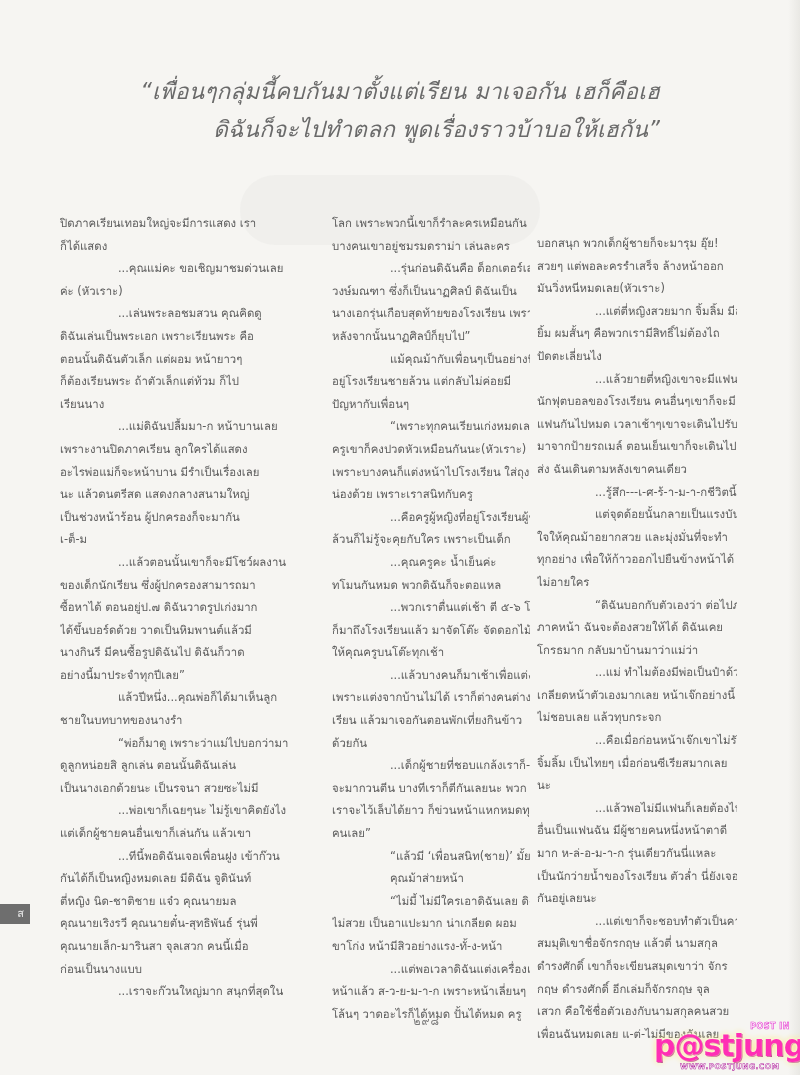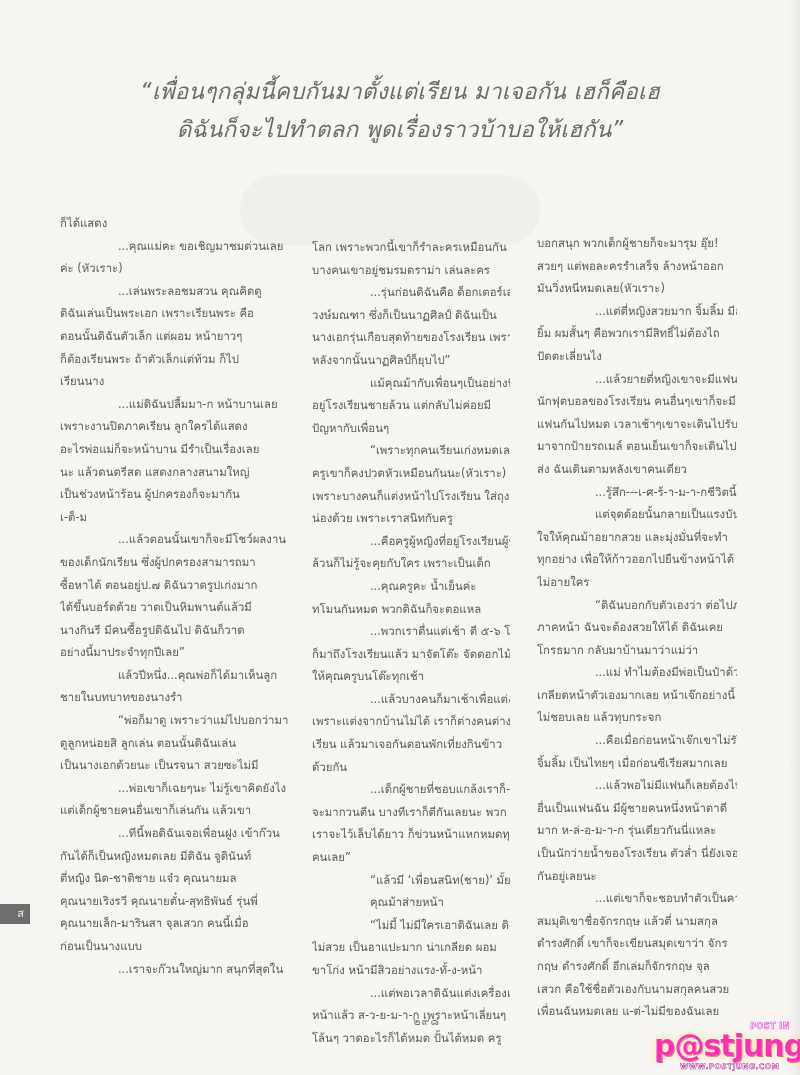--- a/index.html
+++ b/index.html
@@ -12,28 +12,28 @@
   .page-edge {
     position:absolute; right:0; top:0; width:12px; height:1075px;
     background:linear-gradient(to right, #f6f5f2, #e9e8e4);
   }
   .pull-quote {
     position:absolute; left:140px; top:72px; width:520px;
     text-align:center; font-style:italic;
     font-family:"DejaVu Sans", sans-serif;
     font-size:22.5px; line-height:38px; color:#6a6a6a; letter-spacing:0.2px;
   }
-  .pull-quote div { white-space:nowrap; }
+  .pull-quote div { white-space:nowrap;text-align:right; }
   .col {
     position:absolute; top:237px;
     font-size:11.4px; line-height:22.6px; color:#5c5c5c;
     text-align:justify;
   }
   .col-1 { left:60px; width:235px; }
-  .col-2 { left:312px; width:198px;margin-top:24px; }
+  .col-2 { left:332px; width:198px; }
   .col-3 { left:537px; width:200px;margin-top:20px; }
   .col-2, .col-3 { top:212px; }
   .col-1 { top:237px; }
   .line { white-space:nowrap; overflow:hidden; }
   .ind { padding-left:58px; }
   .section-tab {
     position:absolute; left:0; top:904px; width:30px; height:20px;
     background:#6e6e6e; color:#eaeaea; font-size:11px; line-height:20px;
     text-align:right; padding-right:6px; box-sizing:border-box;
   }
@@ -76,20 +76,21 @@
 
 <div class="page-edge"></div>
 <div class="ghost"></div>
 
 <div class="pull-quote">
   <div>“เพื่อนๆกลุ่มนี้คบกันมาตั้งแต่เรียน มาเจอกัน เฮก็คือเฮ</div>
   <div>ดิฉันก็จะไปทำตลก พูดเรื่องราวบ้าบอให้เฮกัน”</div>
 </div>
 
 <div class="col col-1" id="col0" style="top:212px;">
+    <div class="line">ปิดภาคเรียนเทอมใหญ่จะมีการแสดง เรา</div>
     <div class="line">ก็ได้แสดง</div>
     <div class="line ind">...คุณแม่คะ ขอเชิญมาชมด่วนเลย</div>
     <div class="line">ค่ะ (หัวเราะ)</div>
     <div class="line ind">...เล่นพระลอชมสวน คุณคิดดู</div>
     <div class="line">ดิฉันเล่นเป็นพระเอก เพราะเรียนพระ คือ</div>
     <div class="line">ตอนนั้นดิฉันตัวเล็ก แต่ผอม หน้ายาวๆ</div>
     <div class="line">ก็ต้องเรียนพระ ถ้าตัวเล็กแต่ท้วม ก็ไป</div>
     <div class="line">เรียนนาง</div>
     <div class="line ind">...แม่ดิฉันปลื้มมา-ก หน้าบานเลย</div>
     <div class="line">เพราะงานปิดภาคเรียน ลูกใครได้แสดง</div>
@@ -174,20 +175,21 @@
     <div class="line">ทุกอย่าง เพื่อให้ก้าวออกไปยืนข้างหน้าได้</div>
     <div class="line">ไม่อายใคร</div>
     <div class="line ind">“ดิฉันบอกกับตัวเองว่า ต่อไปภาย</div>
     <div class="line">ภาคหน้า ฉันจะต้องสวยให้ได้ ดิฉันเคย</div>
     <div class="line">โกรธมาก กลับมาบ้านมาว่าแม่ว่า</div>
     <div class="line ind">...แม่ ทำไมต้องมีพ่อเป็นป๋าด้วยนะ</div>
     <div class="line">เกลียดหน้าตัวเองมากเลย หน้าเจ๊กอย่างนี้</div>
     <div class="line">ไม่ชอบเลย แล้วทุบกระจก</div>
     <div class="line ind">...คือเมื่อก่อนหน้าเจ๊กเขาไม่รับ ต้อง</div>
     <div class="line">จิ้มลิ้ม เป็นไทยๆ เมื่อก่อนซีเรียสมากเลย</div>
+    <div class="line">นะ</div>
     <div class="line ind">...แล้วพอไม่มีแฟนก็เลยต้องไปดูคน</div>
     <div class="line">อื่นเป็นแฟนฉัน มีผู้ชายคนหนึ่งหน้าตาดี</div>
     <div class="line">มาก ห-ล่-อ-ม-า-ก รุ่นเดียวกันนี่แหละ</div>
     <div class="line">เป็นนักว่ายน้ำของโรงเรียน ตัวล่ำ นี่ยังเจอ</div>
     <div class="line">กันอยู่เลยนะ</div>
     <div class="line ind">...แต่เขาก็จะชอบทำตัวเป็นคาซาโนว่า</div>
     <div class="line">สมมุติเขาชื่อจักรกฤษ แล้วตี่ นามสกุล</div>
     <div class="line">ดำรงศักดิ์ เขาก็จะเขียนสมุดเขาว่า จักร</div>
     <div class="line">กฤษ ดำรงศักดิ์ อีกเล่มก็จักรกฤษ จุล</div>
     <div class="line">เสวก คือใช้ชื่อตัวเองกับนามสกุลคนสวย</div>

